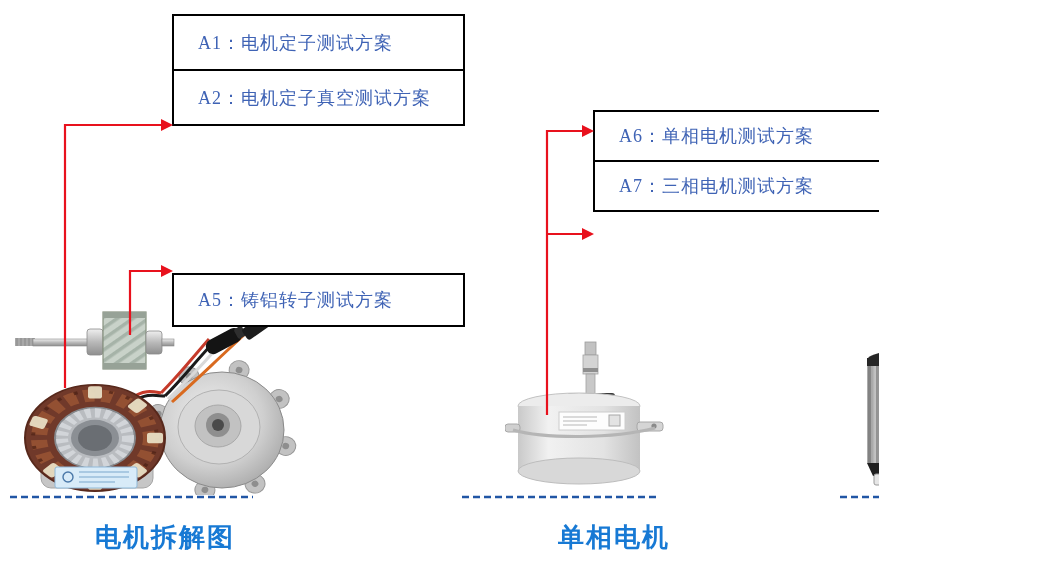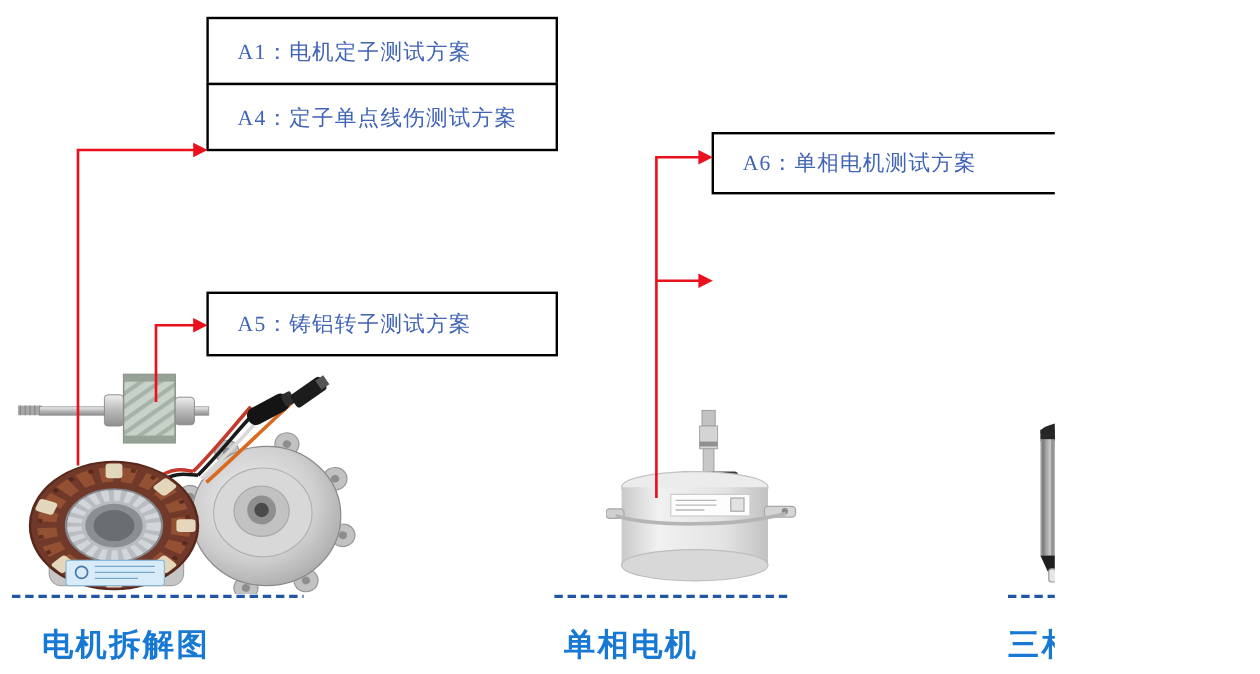--- a/index.html
+++ b/index.html
@@ -16,21 +16,21 @@
   }
   .sbox + .sbox{margin-top:-2px;}
   .sbox span{
     font-family:"Liberation Serif","DejaVu Serif",serif;
     font-size:18px;color:var(--box-text);letter-spacing:1px;white-space:nowrap;
   }
   .h57{height:57px;}
   .h52{height:52px;text-align:center;}
   
   .caption{
-    position:absolute;top:520px;width:200px;text-align:left;
+    position:absolute;top:520px;width:200px;text-align:right;
     font-size:26px;font-weight:bold;color:var(--caption-text);letter-spacing:2px;
   }
   
   .overlay{position:absolute;left:0;top:0;width:1050px;height:562px;pointer-events:none;}
   .arrow-line{fill:none;stroke:var(--arrow);stroke-width:2.2;}
   .arrow-head{fill:var(--arrow);stroke:none;}
   .divider-line{stroke:var(--divider);stroke-width:2.6;stroke-dasharray:7 4;}
   
   .photo{position:absolute;}
 </style>
@@ -214,33 +214,36 @@
     <path d="M7,175 h124 l-6,13 h-112 z" fill="#1f1f1f"></path>
     <rect x="14" y="186" width="13" height="11" rx="2" fill="#e6e6e6" stroke="#9a9a9a"></rect>
     <rect x="108" y="186" width="13" height="11" rx="2" fill="#e6e6e6" stroke="#9a9a9a"></rect>
   </svg>
 
   <div class="box-group" style="left:172px;top:14px;width:293px;">
     <div class="sbox h57">
       <span>A1：电机定子测试方案</span>
     </div>
     <div class="sbox h57">
-      <span>A4：定子单点线伤测试方案</span>
+      <span>A2：电机定子真空测试方案</span>
     </div>
   </div>
 
   <div class="box-group" style="left:172px;top:243px;width:293px;">
-    <div class="sbox" style="height:54px;">
+    <div class="sbox" style="height:54px;margin-top:30px;">
       <span>A5：铸铝转子测试方案</span>
     </div>
   </div>
 
   <div class="box-group" style="left:593px;top:110px;width:312px;">
     <div class="sbox h52">
       <span>A6：单相电机测试方案</span>
+    </div>
+    <div class="sbox h52">
+      <span>A7：三相电机测试方案</span>
     </div>
   </div>
 
   <div class="caption" style="left:35px;">电机拆解图</div>
   <div class="caption" style="left:840px;">三相电机</div>
   <div class="caption" style="left:470px;">单相电机</div>
 
   <svg class="overlay" viewBox="0 0 1050 562">
     <path class="arrow-line" d="M65,388 L65,125 L162,125"></path>
     <polygon class="arrow-head" points="173,125 161,119 161,131"></polygon>

